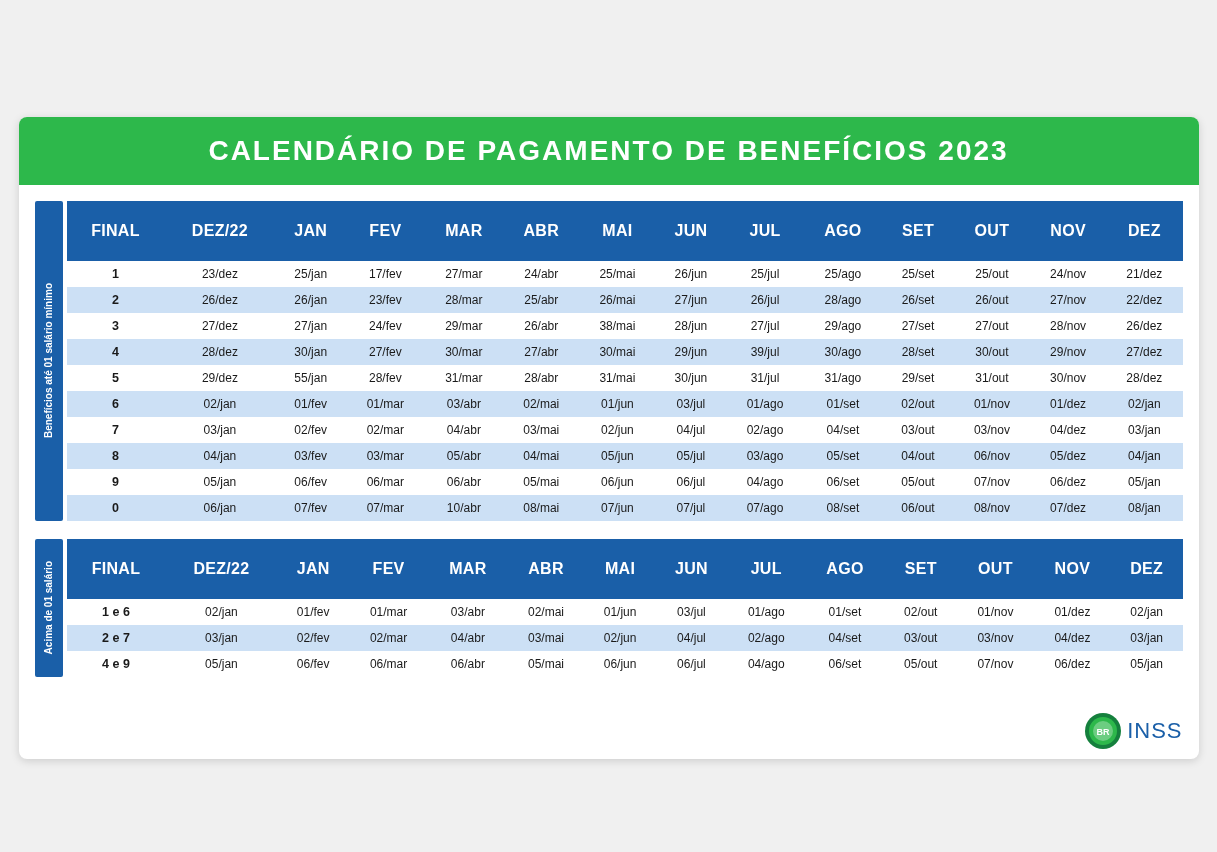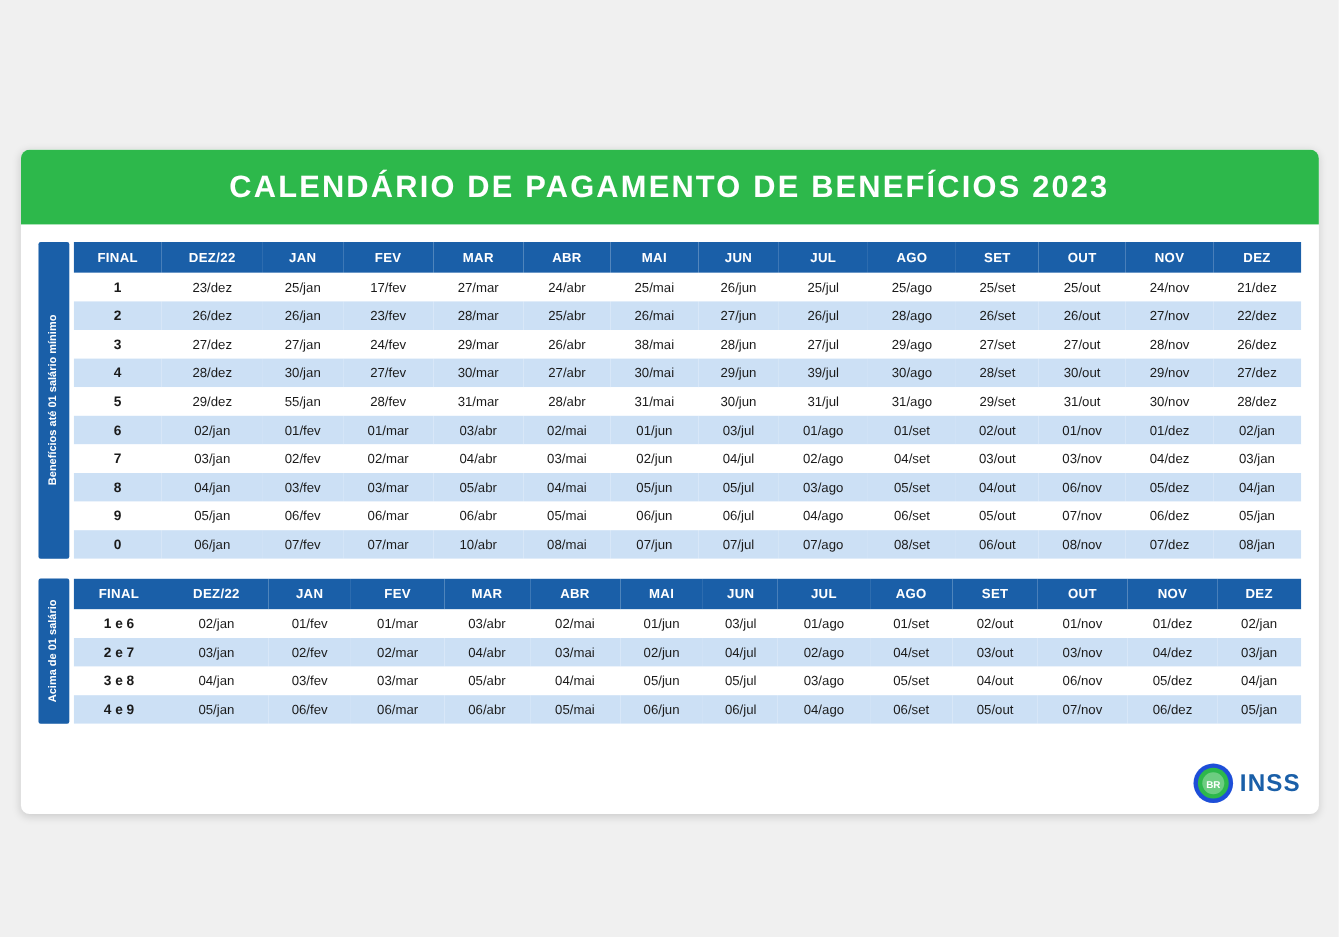--- a/index.html
+++ b/index.html
@@ -68,23 +68,23 @@
       width: 100%;
       border-collapse: collapse;
       font-size: 12px;
     }
     thead tr {
       background: #1a5fa8;
     }
     thead th {
       color: white;
       font-weight: 800;
-      padding: 7px 4px;
+      padding: 21px 4px;
       text-align: center;
-      font-size: 12px;
+      font-size: 16px;
       letter-spacing: 0.3px;
     }
     tbody tr:nth-child(odd) {
       background: #ffffff;
     }
     tbody tr:nth-child(even) {
       background: #cce0f5;
     }
     tbody td {
       padding: 6px 4px;
@@ -104,34 +104,34 @@
       padding: 6px 16px 10px 16px;
     }
     .inss-logo {
       display: flex;
       align-items: center;
       gap: 6px;
     }
     .inss-circle {
       width: 36px;
       height: 36px;
-      background: #1d4ed8;
+      background: #15803d;
       border-radius: 50%;
       display: flex;
       align-items: center;
       justify-content: center;
       overflow: hidden;
     }
     .inss-circle svg {
       width: 30px;
       height: 30px;
     }
     .inss-text {
       font-size: 22px;
-      font-weight: 700;
+      font-weight: 400;
       color: #1a5fa8;
       letter-spacing: 1px;
     }
   </style>
 </head>
 <body>
 
 <div class="container">
   <div class="header">
     <h1>CALENDÁRIO DE PAGAMENTO DE BENEFÍCIOS 2023</h1>
@@ -380,36 +380,20 @@
                 <td>02/jun</td>
                 <td>04/jul</td>
                 <td>02/ago</td>
                 <td>04/set</td>
                 <td>03/out</td>
                 <td>03/nov</td>
                 <td>04/dez</td>
                 <td>03/jan</td>
               </tr>
               <tr>
-                <td>3 e 8</td>
-                <td>04/jan</td>
-                <td>03/fev</td>
-                <td>03/mar</td>
-                <td>05/abr</td>
-                <td>04/mai</td>
-                <td>05/jun</td>
-                <td>05/jul</td>
-                <td>03/ago</td>
-                <td>05/set</td>
-                <td>04/out</td>
-                <td>06/nov</td>
-                <td>05/dez</td>
-                <td>04/jan</td>
-              </tr>
-              <tr>
                 <td>4 e 9</td>
                 <td>05/jan</td>
                 <td>06/fev</td>
                 <td>06/mar</td>
                 <td>06/abr</td>
                 <td>05/mai</td>
                 <td>06/jun</td>
                 <td>06/jul</td>
                 <td>04/ago</td>
                 <td>06/set</td>

